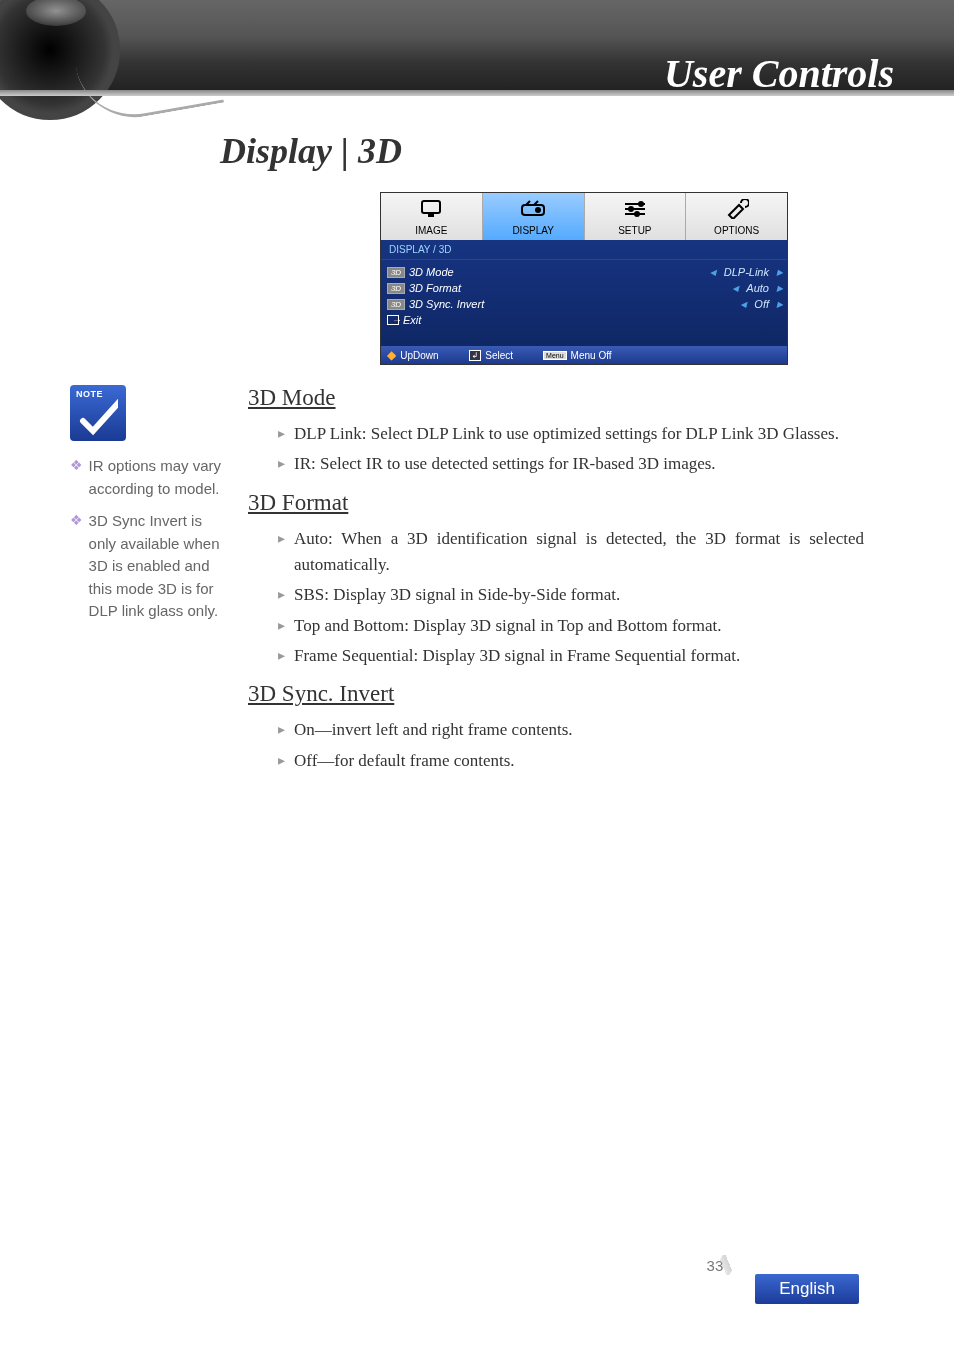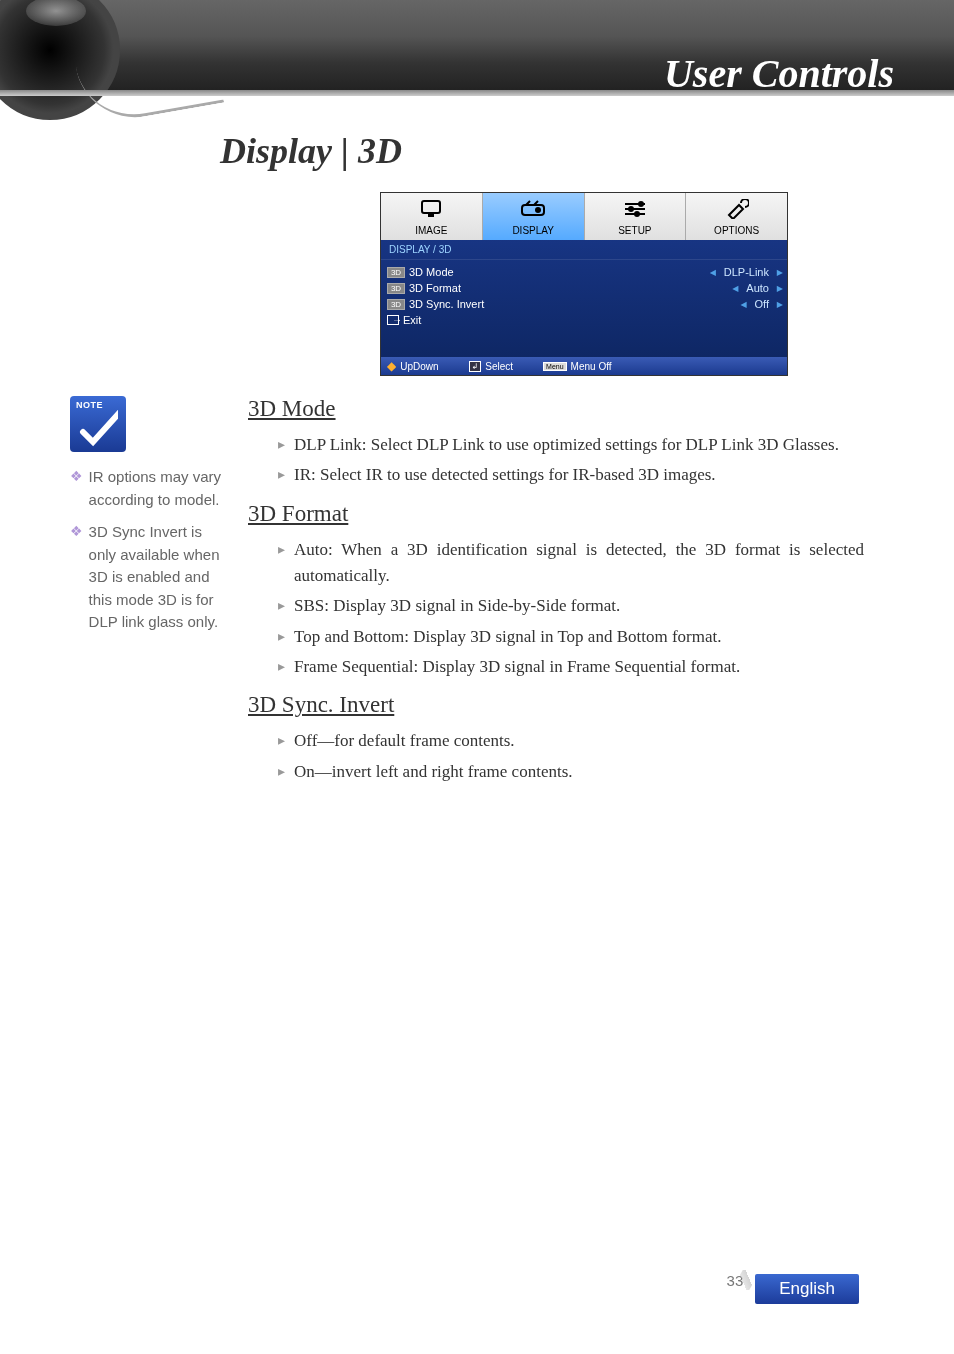--- a/index.html
+++ b/index.html
@@ -96,21 +96,21 @@
     display: block;
     height: 24px;
     margin-bottom: 2px;
   }
   .osd-breadcrumb {
     padding: 4px 8px;
     color: #9dd4ff;
     font-size: 10px;
     border-bottom: 1px solid rgba(255,255,255,0.1);
   }
-  .osd-body { padding: 4px 6px 29px; }
+  .osd-body { padding: 4px 6px 18px; font-style: italic; }
   .osd-row {
     display: flex;
     align-items: center;
     padding: 2px 0;
   }
   .osd-badge {
     display: inline-block;
     background: #888;
     color: #fff;
     font-size: 8px;
@@ -254,22 +254,21 @@
     left: 0;
     color: #999;
     font-size: 14px;
     top: 2px;
   }
   .footer {
     position: absolute;
     bottom: 50px;
     right: 95px;
     display: flex;
-    align-items: center;
-    gap: 12px;
+    gap: 32px;
   }
   .page-num {
     color: #777;
     font-family: Arial, sans-serif;
     font-size: 15px;
     position: relative;
   }
   .page-num::after {
     content: '';
     position: absolute;
@@ -412,22 +411,22 @@
     <div class="section-heading">3D Format</div>
     <ul class="bullet-list">
       <li>Auto: When a 3D identification signal is detected, the 3D format is selected automatically.</li>
       <li>SBS: Display 3D signal in Side-by-Side format.</li>
       <li>Top and Bottom: Display 3D signal in Top and Bottom format.</li>
       <li>Frame Sequential: Display 3D signal in Frame Sequential format.</li>
     </ul>
 
     <div class="section-heading">3D Sync. Invert</div>
     <ul class="bullet-list">
+      <li>On—invert left and right frame contents.</li>
       <li>Off—for default frame contents.</li>
-      <li>On—invert left and right frame contents.</li>
     </ul>
   </div>
 
 </div>
 
 <div class="footer">
   <span class="page-num">33</span>
   <span class="lang-badge">English</span>
 </div>
 

